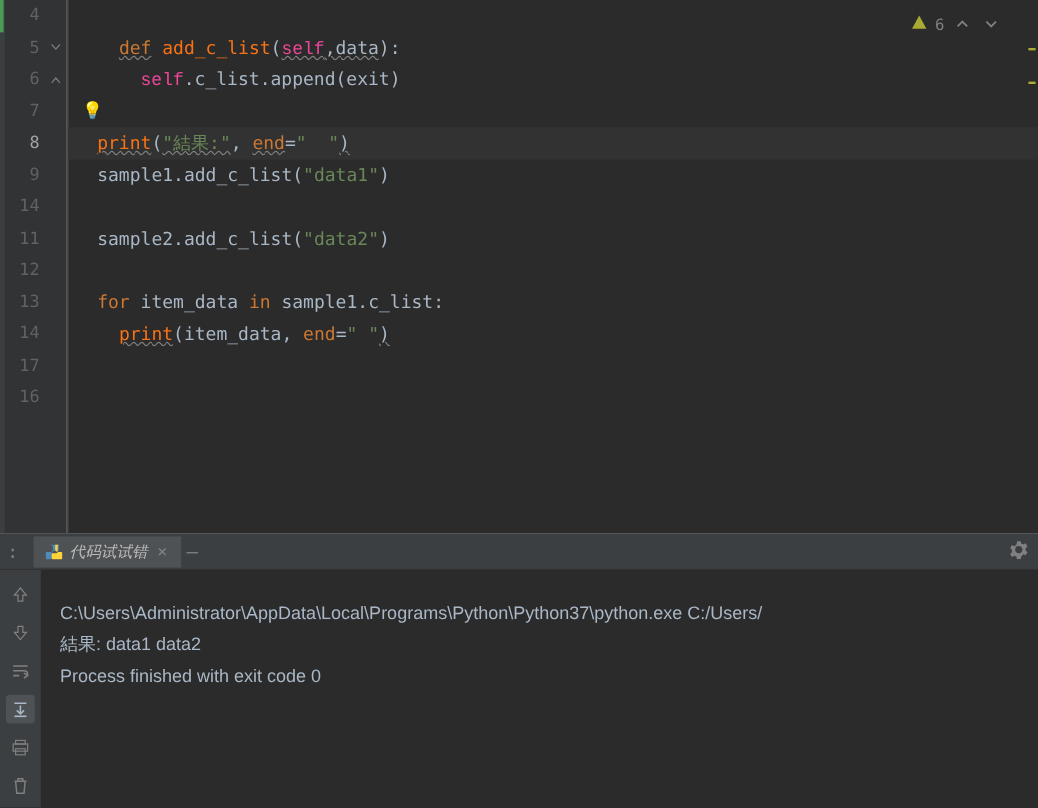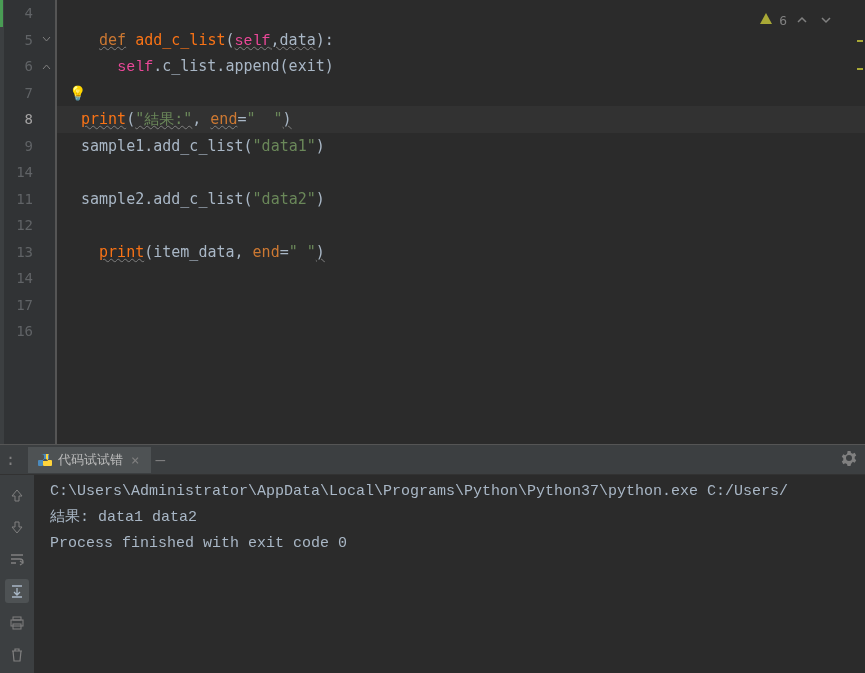--- a/index.html
+++ b/index.html
@@ -130,20 +130,21 @@
 .terminal-tab {
   display: flex;
   align-items: center;
   gap: 6px;
   padding: 4px 10px;
   background: #4e5254;
   border-radius: 0;
   color: #bbbbbb;
   font-size: 13px;
   margin-left: 20px;
+  font-style: italic;
 }
 .py-icon {
   width: 14px;
   height: 14px;
 }
 .tab-close { color: #808080; font-size: 14px; cursor: pointer; padding: 0 2px; }
 .tab-min { color: #808080; font-size: 16px; cursor: pointer; padding: 0 4px; }
 .header-right { margin-left: auto; display: flex; gap: 10px; align-items: center; }
 .gear { color: #808080; cursor: pointer; }
 .terminal-body {
@@ -165,26 +166,26 @@
   display: flex;
   align-items: center;
   justify-content: center;
   color: #808080;
   cursor: pointer;
   border-radius: 3px;
 }
 .side-btn.active { background: #4e5254; }
 .terminal-output {
   flex: 1;
-  padding: 4px 16px;
+  padding: 24px 16px;
   color: #a9b7c6;
   font-size: 15px;
   line-height: 26px;
   white-space: pre;
-  font-family: Liberation Mono, monospace;
+  font-family: Liberation Sans, sans-serif;
 }
 .left-edge {
   position: absolute;
   left: 0;
   top: 0;
   width: 4px;
   height: 100%;
   background: #3c3f41;
 }
 </style>
@@ -226,20 +227,21 @@
   <div class="code-area">
     <div class="code-line"></div>
     <div class="code-line">  <span class="kw underline-wavy">def</span> <span class="fn">add_c_list</span><span class="punct">(</span><span class="self underline-wavy">self</span><span class="punct underline-wavy">,data</span><span class="punct">):</span></div>
     <div class="code-line">    <span class="self">self</span><span class="punct">.c_list.append(</span><span>exit</span><span class="punct">)</span></div>
     <div class="code-line"><span class="bulb">💡</span></div>
     <div class="code-line active-line"><span class="fn underline-wavy">print</span><span class="punct">(</span><span class="str underline-wavy">"結果:"</span><span class="punct">, </span><span class="kw underline-wavy">end</span><span class="punct">=</span><span class="str">"  "</span><span class="punct underline-wavy">)</span></div>
     <div class="code-line"><span>sample1.add_c_list(</span><span class="str">"data1"</span><span class="punct">)</span></div>
     <div class="code-line"></div>
     <div class="code-line"><span>sample2.add_c_list(</span><span class="str">"data2"</span><span class="punct">)</span></div>
     <div class="code-line"></div>
+    <div class="code-line"><span class="kw">for</span><span> item_data </span><span class="kw">in</span><span> sample1.c_list:</span></div>
     <div class="code-line">  <span class="fn underline-wavy">print</span><span>(item_data</span><span class="punct">, </span><span class="kw">end</span><span class="punct">=</span><span class="str">" "</span><span class="punct underline-wavy">)</span></div>
 
     <div class="top-right-info">
       <span class="warn-tri">
         <svg width="14" height="14" viewBox="0 0 14 14">
             <path d="M7 1 L13 12 L1 12 Z" fill="#a9a936"></path>
           </svg>
       </span>
       <span>6</span>
       <span class="chev">

